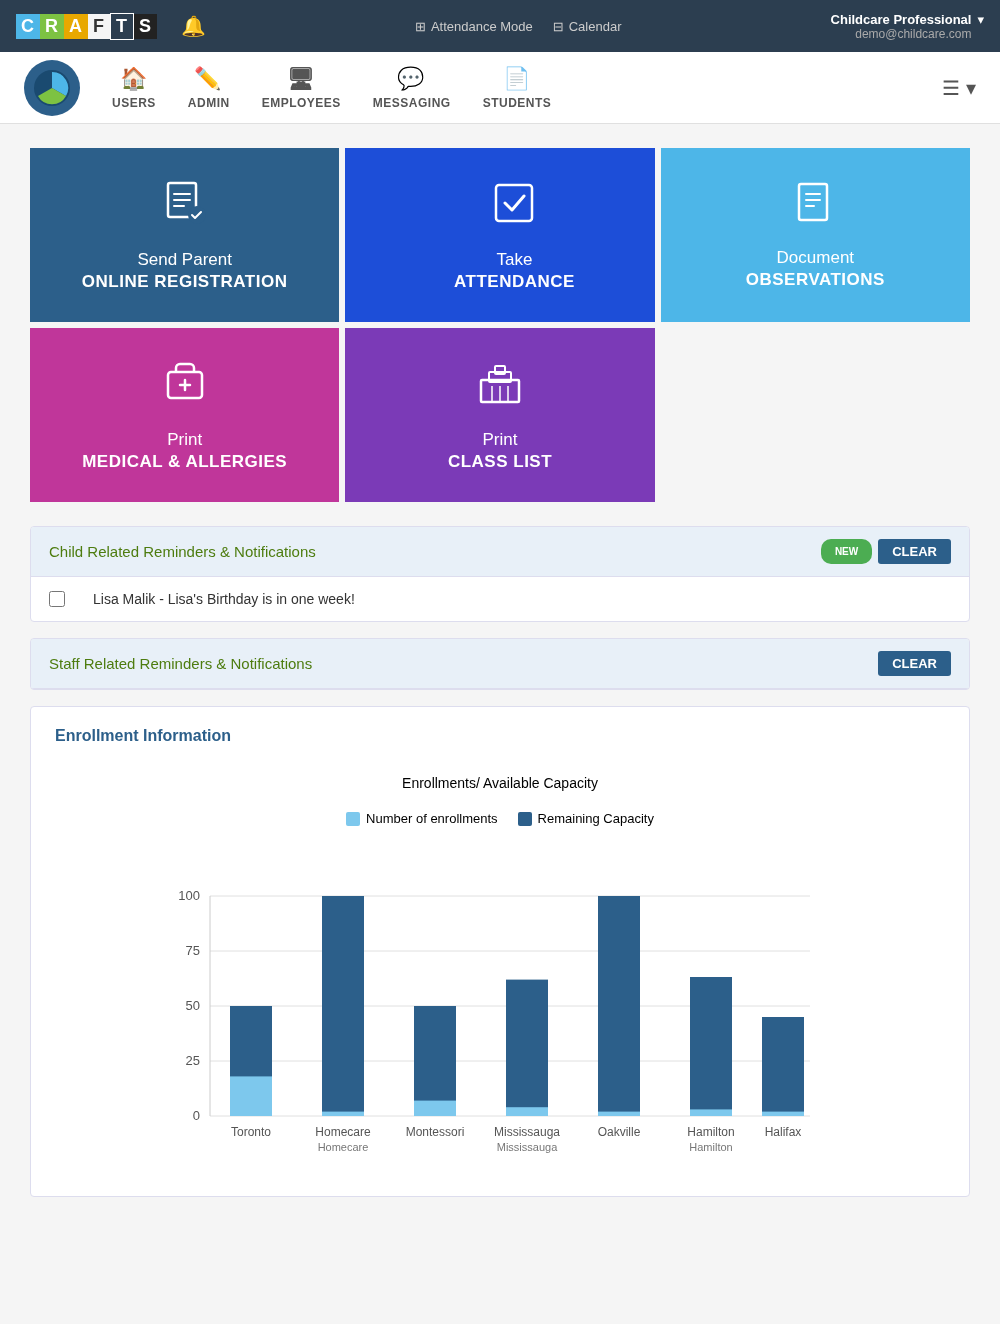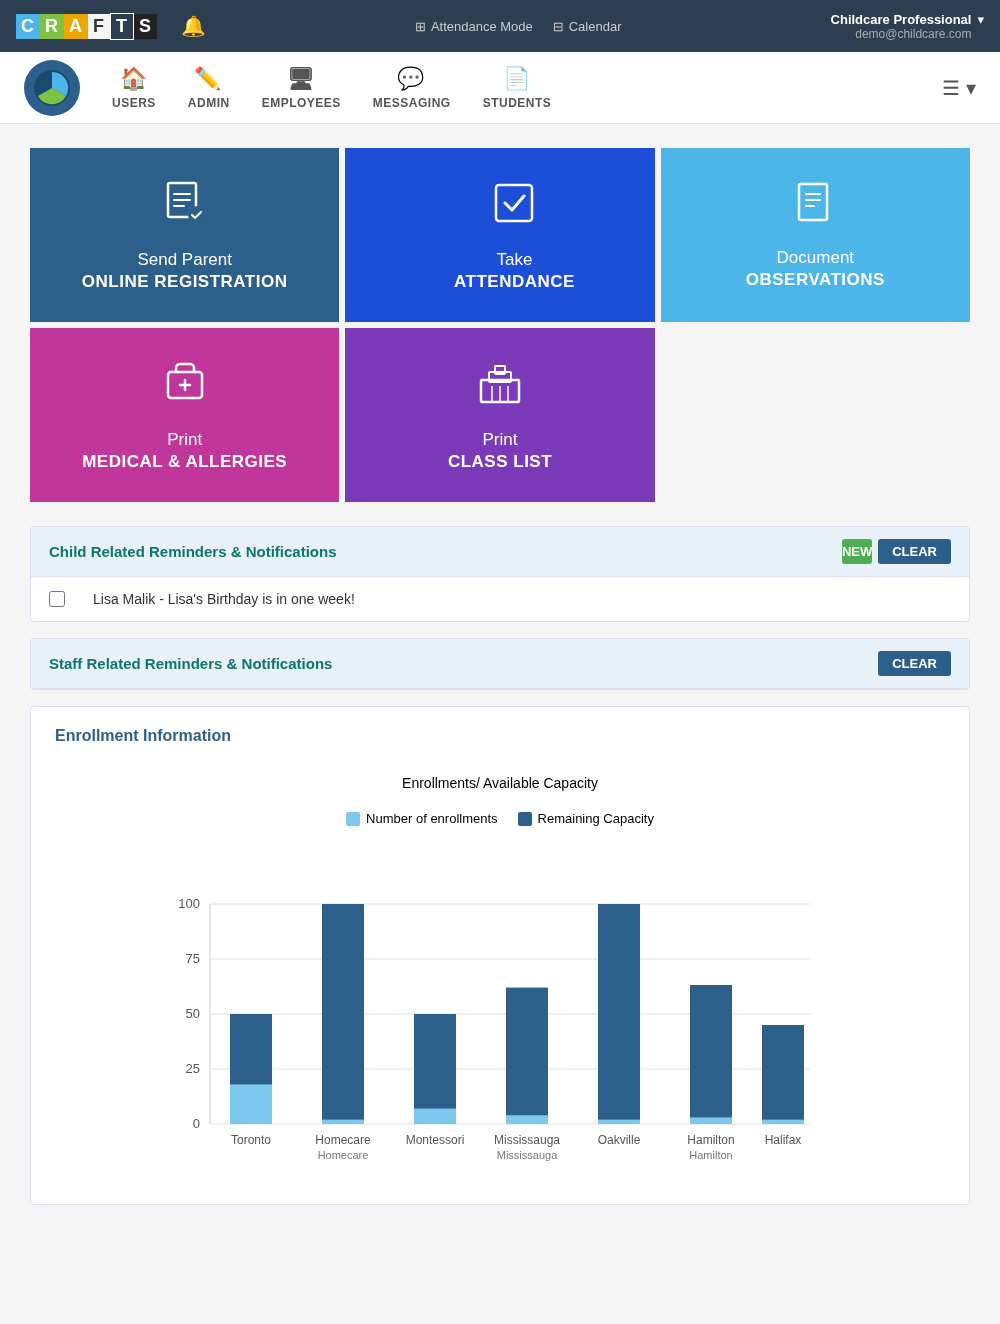--- a/index.html
+++ b/index.html
@@ -103,27 +103,27 @@
       border-radius: 4px;
       margin-bottom: 16px;
       overflow: hidden;
     }
     .section-header {
       background: #e8f0f8;
       padding: 12px 18px;
       display: flex; align-items: center; justify-content: space-between;
       border-bottom: 1px solid #dde;
     }
-    .section-title { font-weight: bold; color: #0f766e; font-size: 15px; }
+    .section-title { font-weight: normal; color: #4d7c0f; font-size: 15px; }
     .section-actions { display: flex; gap: 6px; }
     .btn-new {
       background: #4cad52; color: #fff;
-      border: none; padding: 5px 0;
-      font-size: 13px; font-weight: bold;
-      border-radius: 3px; cursor: pointer;
+      border: none; padding: 5px 14px;
+      font-size: 10px; font-weight: bold;
+      border-radius: 10px; cursor: pointer;
     }
     .btn-clear {
       background: #2c5f8a; color: #fff;
       border: none; padding: 5px 14px;
       font-size: 13px; font-weight: bold;
       border-radius: 3px; cursor: pointer;
     }
     .section-body { padding: 14px 18px; }
     .reminder-item {
       display: flex; align-items: center; gap: 28px;
@@ -137,21 +137,21 @@
       border: 1px solid #dde;
       border-radius: 4px;
       padding: 20px 24px;
       margin-bottom: 24px;
     }
     .enrollment-title { font-weight: bold; color: #2c5f8a; font-size: 16px; margin-bottom: 20px; }
 
     
     .chart-container { padding: 10px 0; }
     .chart-title { font-weight: normal; font-size: 14px; text-align: center; margin-bottom: 20px; }
-    .chart-legend { display: flex; gap: 20px; justify-content: center; margin-bottom: 28px; }
+    .chart-legend { display: flex; gap: 20px; justify-content: center; margin-bottom: 20px; }
     .legend-item { display: flex; align-items: center; gap: 6px; font-size: 13px; }
     .legend-dot { width: 14px; height: 14px; border-radius: 2px; }
     .legend-light { background: #7dc8ed; }
     .legend-dark { background: #2c5f8a; }
   </style>
 </head>
 <body>
 
 <div class="top-nav">
   <div class="top-nav-left">

